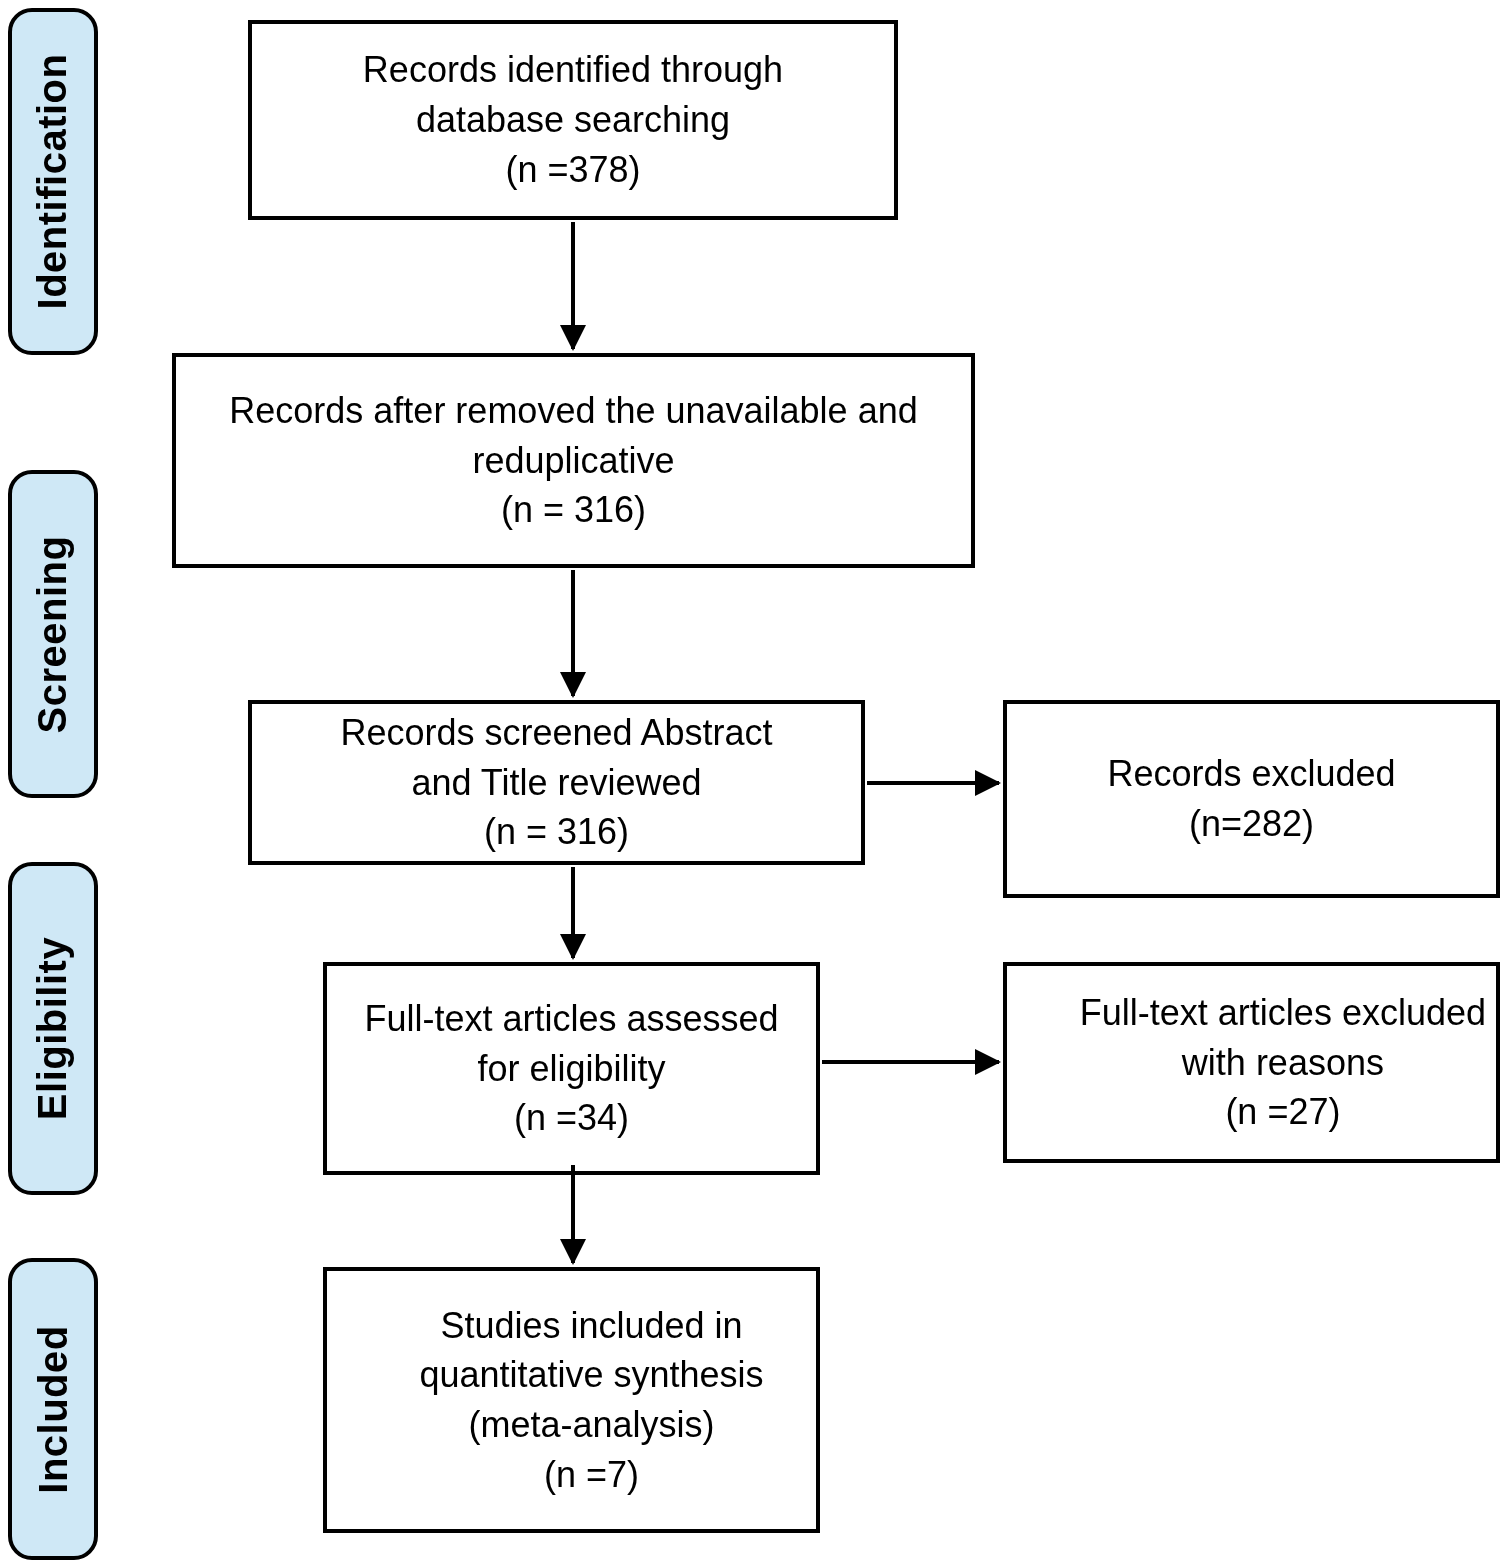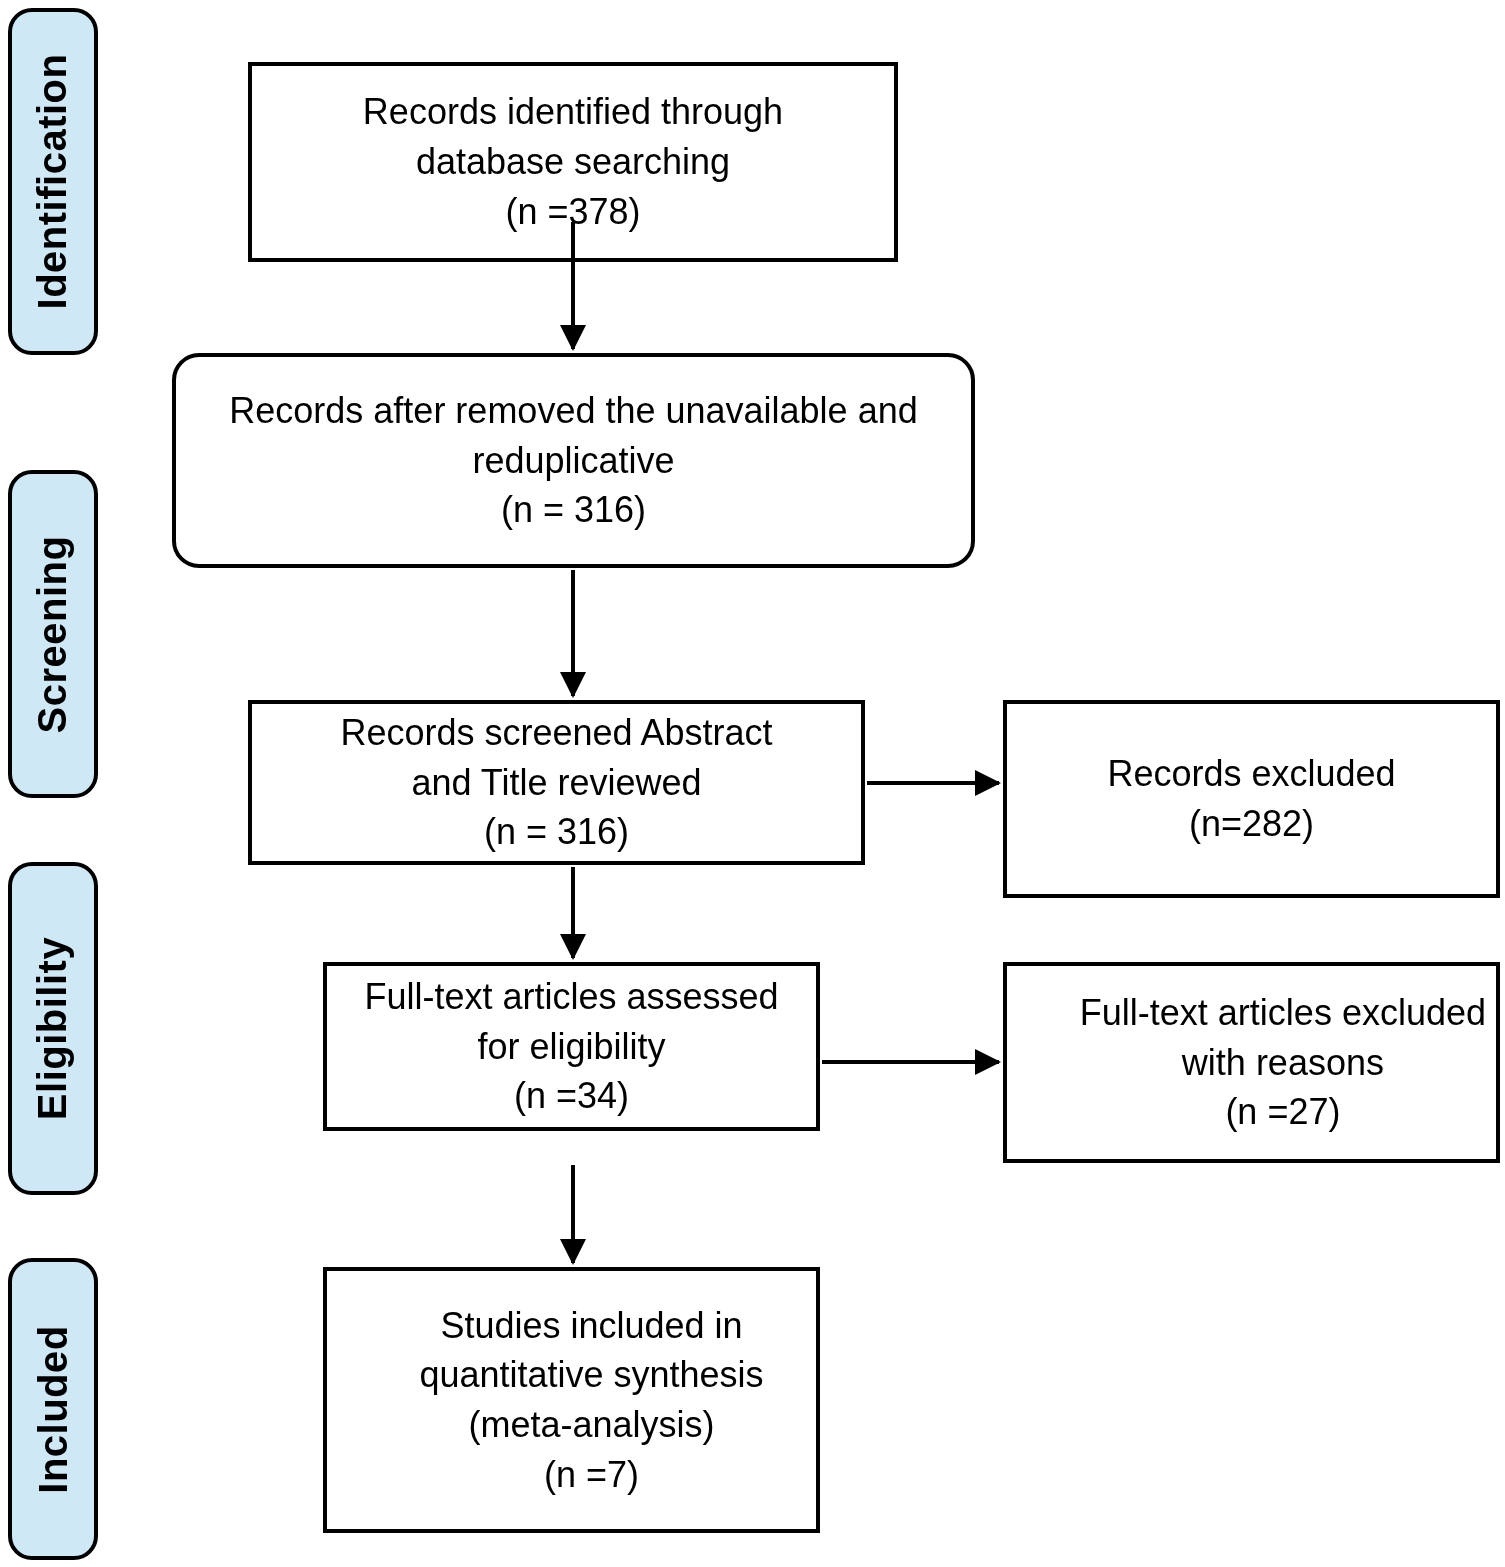--- a/index.html
+++ b/index.html
@@ -65,44 +65,44 @@
   </div>
 
   <div class="stage" style="left:8px; top:862px; width:90px; height:333px;">
     <span class="stage-text">Eligibility</span>
   </div>
 
   <div class="stage" style="left:8px; top:1258px; width:90px; height:302px;">
     <span class="stage-text">Included</span>
   </div>
 
-  <div class="node" style="left:248px; top:20px; width:650px; height:200px;margin-top:42px;">
+  <div class="node" style="left:248px; top:20px; width:650px; height:200px;">
     <div class="node-text">Records identified through
 database searching
 (n =378)</div>
   </div>
 
-  <div class="node" style="left:172px; top:353px; width:803px; height:215px;border-radius:27px;">
+  <div class="node" style="left:172px; top:353px; width:803px; height:215px;">
     <div class="node-text">Records after removed the unavailable and
 reduplicative
 (n = 316)</div>
   </div>
 
   <div class="node" style="left:248px; top:700px; width:617px; height:165px;text-align:center;">
     <div class="node-text">Records screened Abstract
 and Title reviewed
 (n = 316)</div>
   </div>
 
   <div class="node" style="left:1003px; top:700px; width:497px; height:198px;">
     <div class="node-text">Records excluded
 (n=282)</div>
   </div>
 
-  <div class="node" style="left:323px; top:962px; width:497px; height:169px;justify-content:center;">
+  <div class="node" style="left:323px; top:962px; width:497px; height:213px;justify-content:center;">
     <div class="node-text">Full-text articles assessed
 for eligibility
 (n =34)</div>
   </div>
 
   <div class="node" style="left:1003px; top:962px; width:497px; height:201px;justify-content:flex-end;">
     <div class="node-text">Full-text articles excluded
 with reasons
 (n =27)</div>
   </div>

